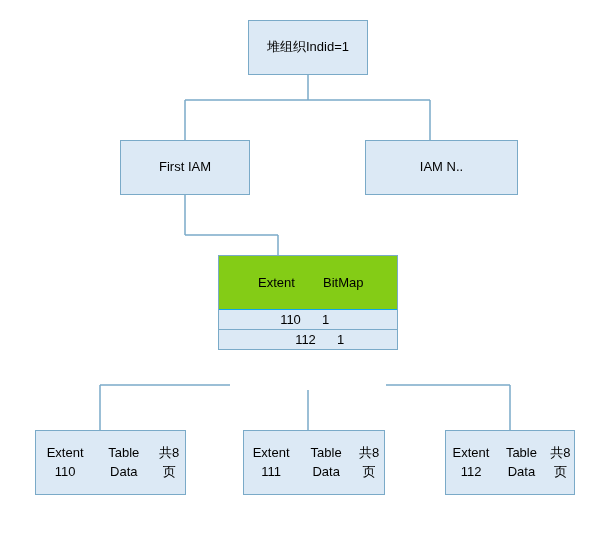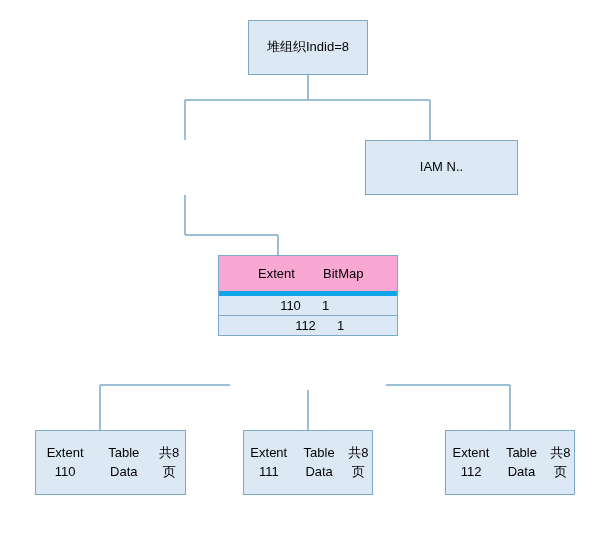--- a/index.html
+++ b/index.html
@@ -40,23 +40,23 @@
 
     
     .table-node {
       position: absolute;
       background: #fff;
       border: 1px solid #7aaac8;
       text-align: center;
     }
 
     .table-node .table-header {
-      background: #f9a8d4;
-      border-bottom: 5px solid #0ea5e9;
-      padding: 10px 10px;
+      background: #84cc16;
+      border-bottom: 1px solid #0ea5e9;
+      padding: 19px 10px;
       display: flex;
       justify-content: center;
       gap: 30px;
       font-weight: normal;
     }
 
     .table-node .table-row {
       display: flex;
       justify-content: center;
       padding: 2px 10px;
@@ -96,23 +96,26 @@
     <line x1="100" y1="385" x2="100" y2="430" stroke="#7aaac8" stroke-width="1.5"></line>
 
     <line x1="308" y1="390" x2="308" y2="430" stroke="#7aaac8" stroke-width="1.5"></line>
 
     <line x1="386" y1="385" x2="510" y2="385" stroke="#7aaac8" stroke-width="1.5"></line>
     <line x1="510" y1="385" x2="510" y2="430" stroke="#7aaac8" stroke-width="1.5"></line>
   </svg>
 
   <div class="node" style="left: 248px; top: 20px; width: 120px; height: 55px;">
     <span>堆组织</span>
-    <span>Indid=8</span>
+    <span>Indid=1</span>
   </div>
 
+  <div class="node" style="left: 120px; top: 140px; width: 130px; height: 55px;">
+    <span>First IAM</span>
+  </div>
 
   <div class="node" style="left: 365px; top: 140px; width: 153px; height: 55px;">
     <span>IAM N..</span>
   </div>
 
   <div class="table-node" style="left: 218px; top: 255px; width: 180px;">
     <div class="table-header">
       <span class="col">Extent</span>
       <span class="col">BitMap</span>
     </div>
@@ -125,21 +128,21 @@
       <span class="col">1</span>
     </div>
   </div>
 
   <div class="node" style="left: 35px; top: 430px; width: 151px; height: 65px;">
     <span>Extent 110</span>
     <span>Table Data</span>
     <span>共8页</span>
   </div>
 
-  <div class="node" style="left: 243px; top: 430px; width: 130px; height: 65px;">
+  <div class="node" style="left: 243px; top: 430px; width: 142px; height: 65px;">
     <span>Extent 111</span>
     <span>Table Data</span>
     <span>共8页</span>
   </div>
 
   <div class="node" style="left: 445px; top: 430px; width: 130px; height: 65px; justify-content: space-between;">
     <span>Extent 112</span>
     <span>Table Data</span>
     <span>共8页</span>
   </div>

